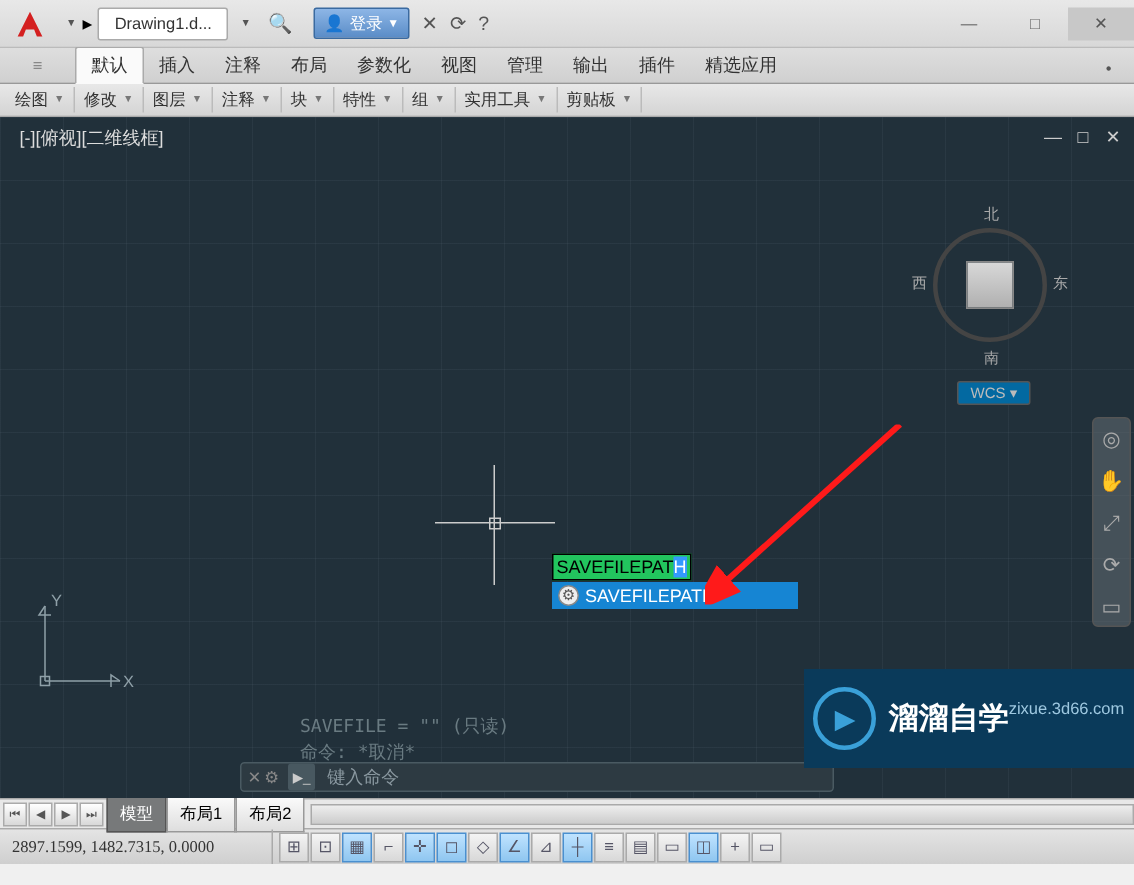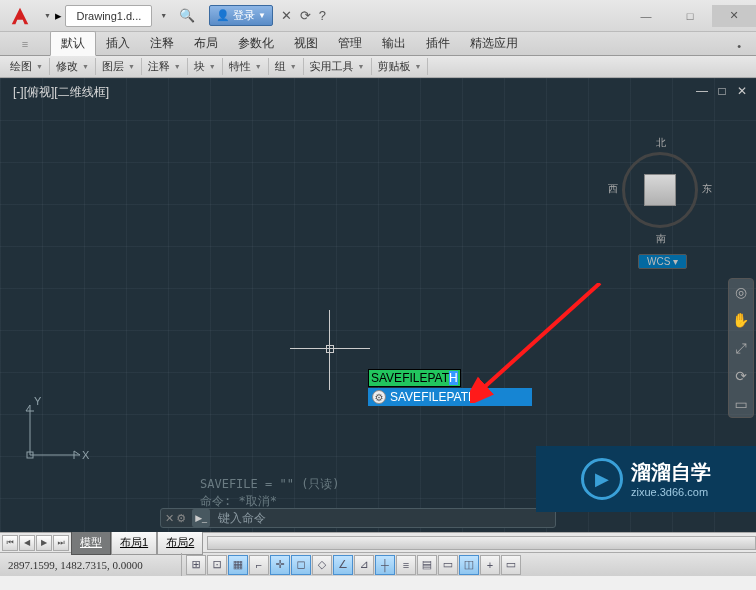--- a/index.html
+++ b/index.html
@@ -81,35 +81,35 @@
 .cmdline-wrap { position:absolute; left:160px; right:200px; bottom:4px; height:20px; background:#2d3a42; border:1px solid #4a5a62; border-radius:3px; display:flex; align-items:center; }
 .cmdline-wrap .cl-icons { display:flex; gap:2px; padding:0 4px; color:#888; font-size:11px;}
 .cl-icon{cursor:pointer;}
 .cmdline-wrap .chev { width:18px; height:18px; background:#485860; display:flex;align-items:center;justify-content:center; color:#ccc; font-size:9px; margin:0 2px; border-radius:2px;}
 .cmdline-wrap .cl-text { color:#8a98a0; padding-left:6px; font-size:12px;font-family:Liberation Serif, serif;}
 
 
 .layout-tabs { height: 20px; background:#e8e8e8; border-top:1px solid #aaa; display:flex; align-items:center; }
 .lt-scroll { display:flex; gap:1px; padding:0 2px;}
 .lt-btn { width:16px; height:16px; background:linear-gradient(to bottom,#fff,#d8d8d8); border:1px solid #aaa; display:flex;align-items:center;justify-content:center; font-size:8px; color:#555; cursor:pointer;}
-.lt-tab { padding:11px 8px; font-size:11px; background:linear-gradient(to bottom,#fafafa,#dedede); border:1px solid #999; border-top:1px solid #e4e4e4; cursor:pointer; height:17px; display:flex; align-items:center;text-decoration:underline;}
+.lt-tab { padding:11px 8px; font-size:11px; background:linear-gradient(to bottom,#fafafa,#dedede); border:1px solid #999; border-top:1px solid #e4e4e4; cursor:pointer; height:17px; display:flex; align-items:center;}
 .lt-tab.active { background:#77797a; color:#fff; border-color:#555; }
 .layout-tabs .track{ flex:1; height:14px; margin-left:4px; background:linear-gradient(to bottom,#eee,#ccc); border:1px solid #aaa;}
 
 
 .statusbar { height: 24px; background: linear-gradient(to bottom,#e4e4e4,#cfcfcf); border-top:1px solid #aaa; display:flex; align-items:center; padding: 0 2px; }
 .coords { font-size:11px; color:#333; padding: 0 6px; border-right:1px solid #aaa; height:100%; display:flex; align-items:center; min-width:180px;font-family:Liberation Serif, serif;}
 .sb-icons { display:flex; align-items:center; gap:1px; padding-left:4px; }
 .sb-icon { width:20px; height:20px; border:1px solid #aaa; background:linear-gradient(to bottom,#f4f4f4,#d8d8d8); display:flex; align-items:center; justify-content:center; font-size:11px; color:#556; cursor:pointer;}
 .sb-icon.active { background:linear-gradient(to bottom,#bfe3ff,#8fc6f0); border-color:#4a90d0; }
 
 
 .watermark { position:absolute; right:0; bottom:20px; height:66px; width:220px; background:#0a3a5a; color:#fff; display:flex; align-items:center; justify-content:center; gap:8px; z-index:30; font-size:13px;}
 .watermark .play { width:42px; height:42px; border:3px solid #3aa0d8; border-radius:50%; display:flex;align-items:center;justify-content:center; color:#3aa0d8; font-size:18px;}
-.watermark .wm-text { display:flex; flex-direction:column; line-height:1.3;}
+.watermark .wm-text { display:flex; flex-direction:row; line-height:1.3;}
 .wm-main{font-size:20px;font-weight:bold;}
 .wm-sub{font-size:11px; color:#9ec8e0;}
 </style>
 </head>
 <body>
 
 <div class="titlebar">
   <div class="app-logo">
     <svg viewBox="0 0 24 24">
         <path d="M3 21 L12 3 L21 21 L17 21 L15 16 L9 16 L7 21 Z" fill="#d42020"></path>

